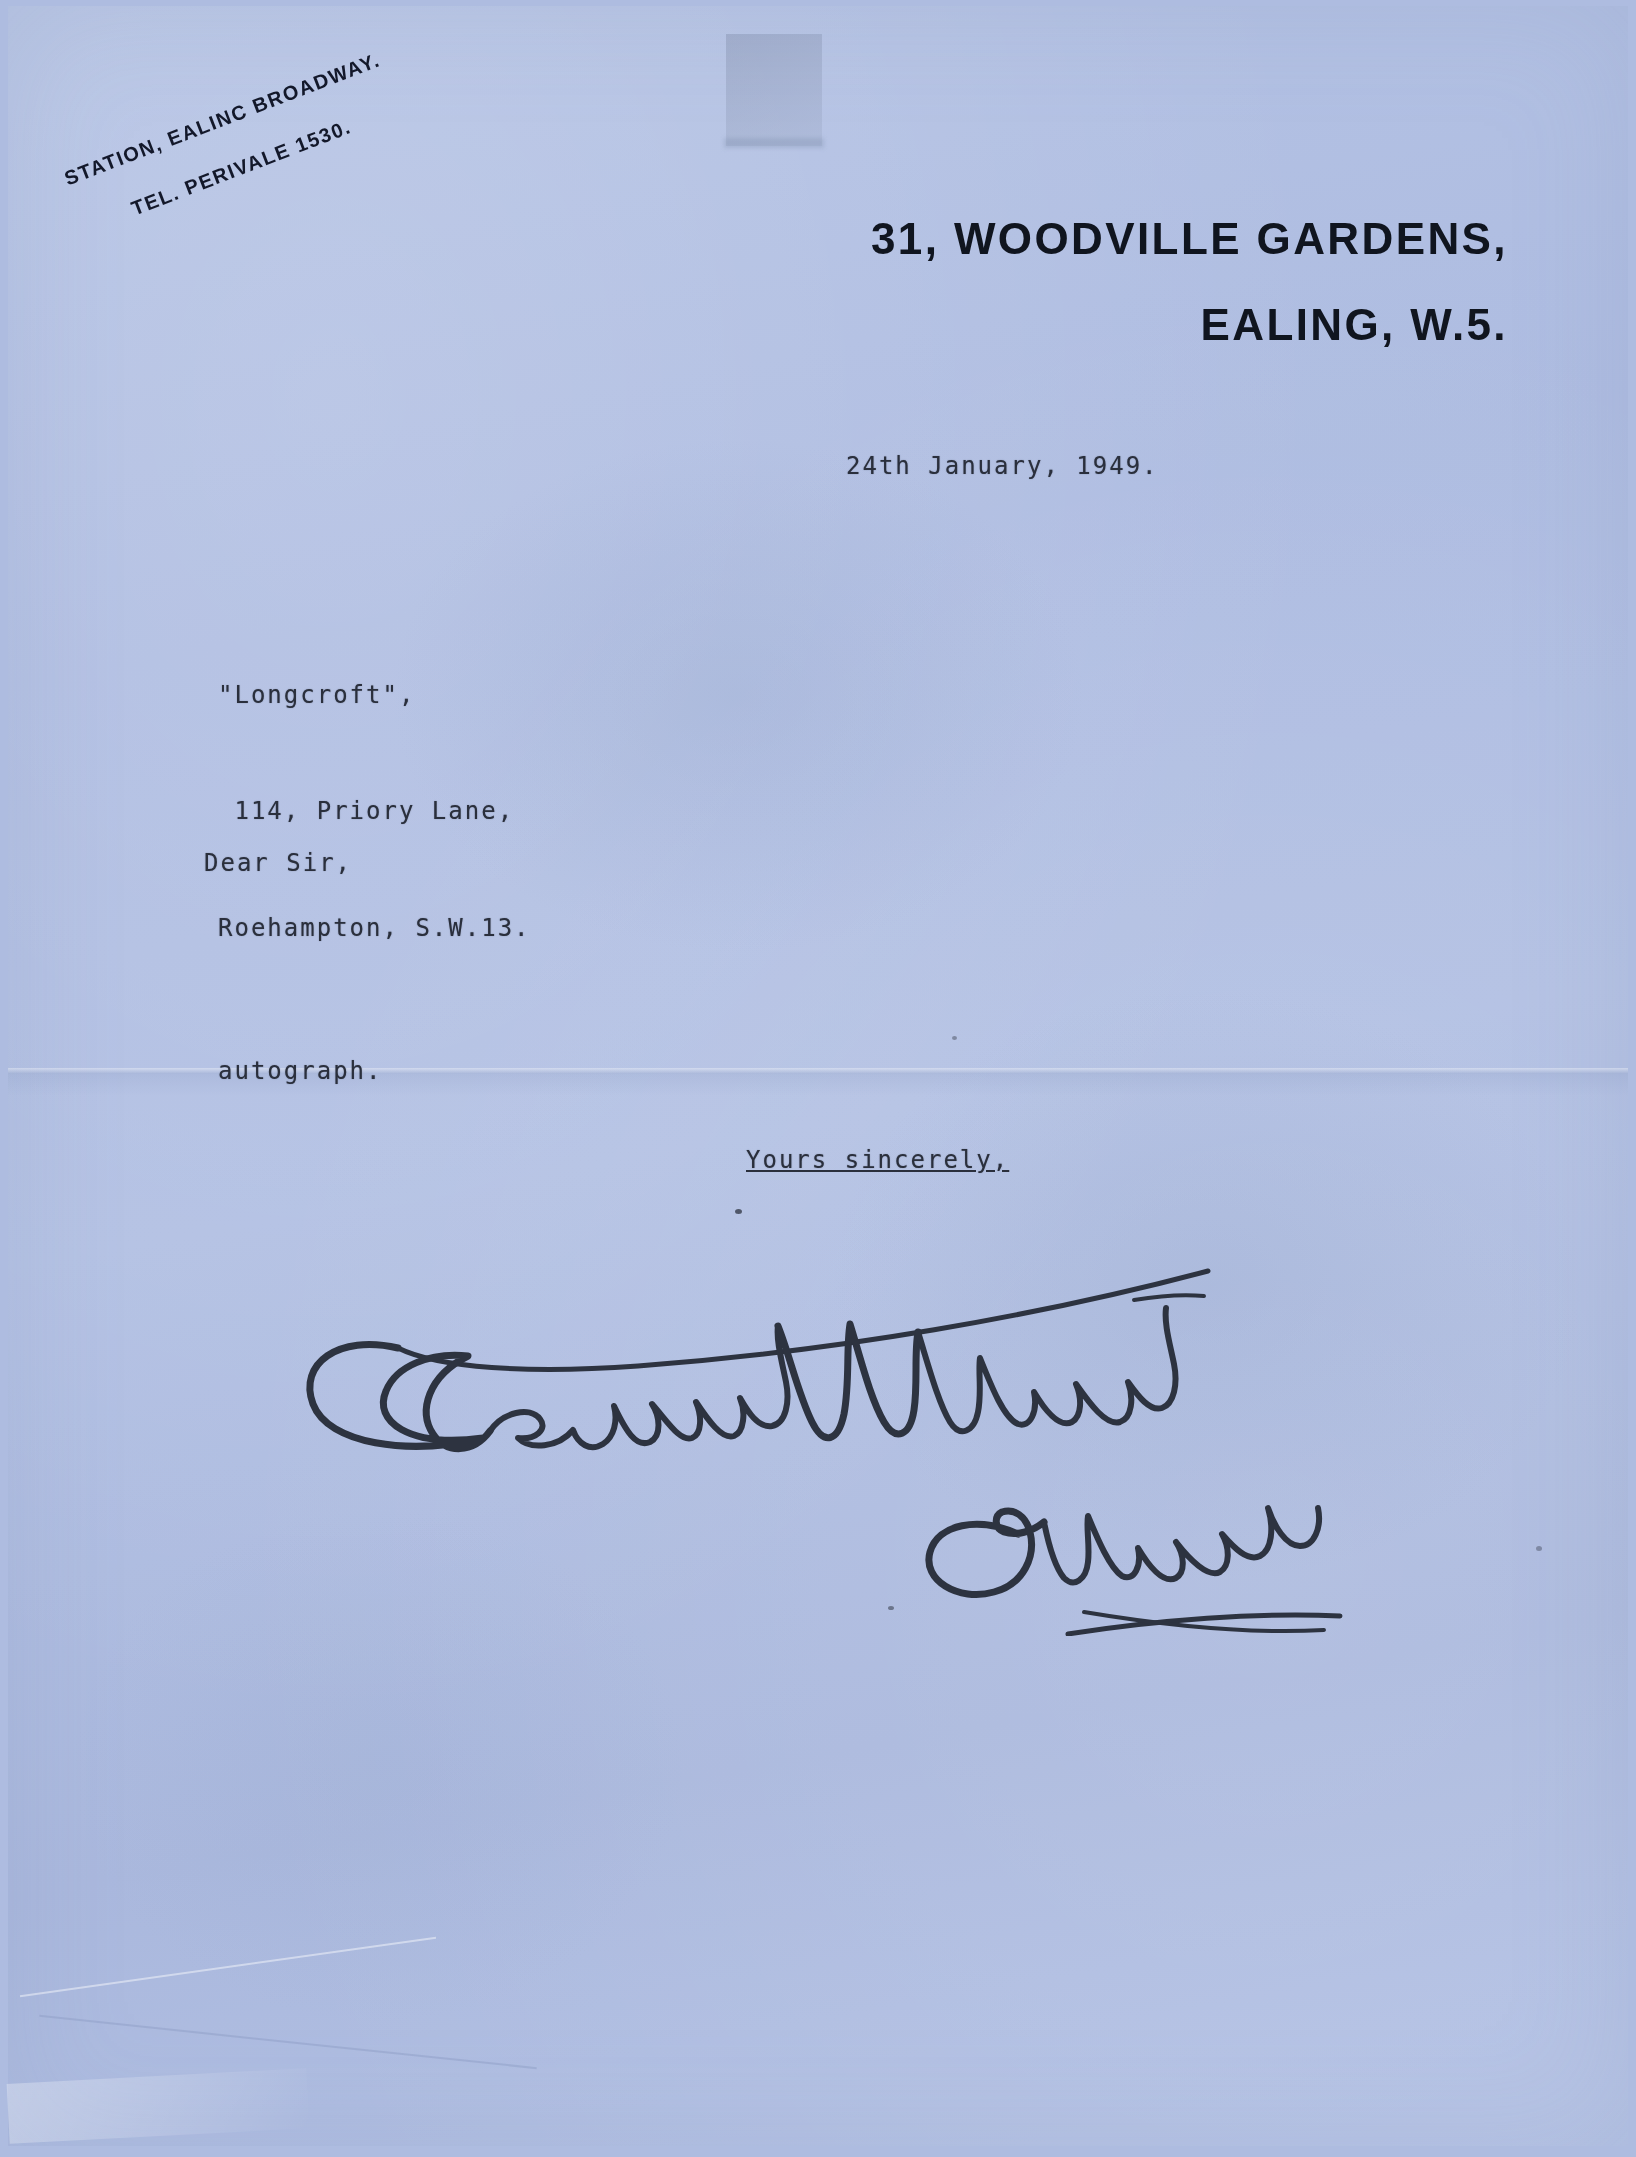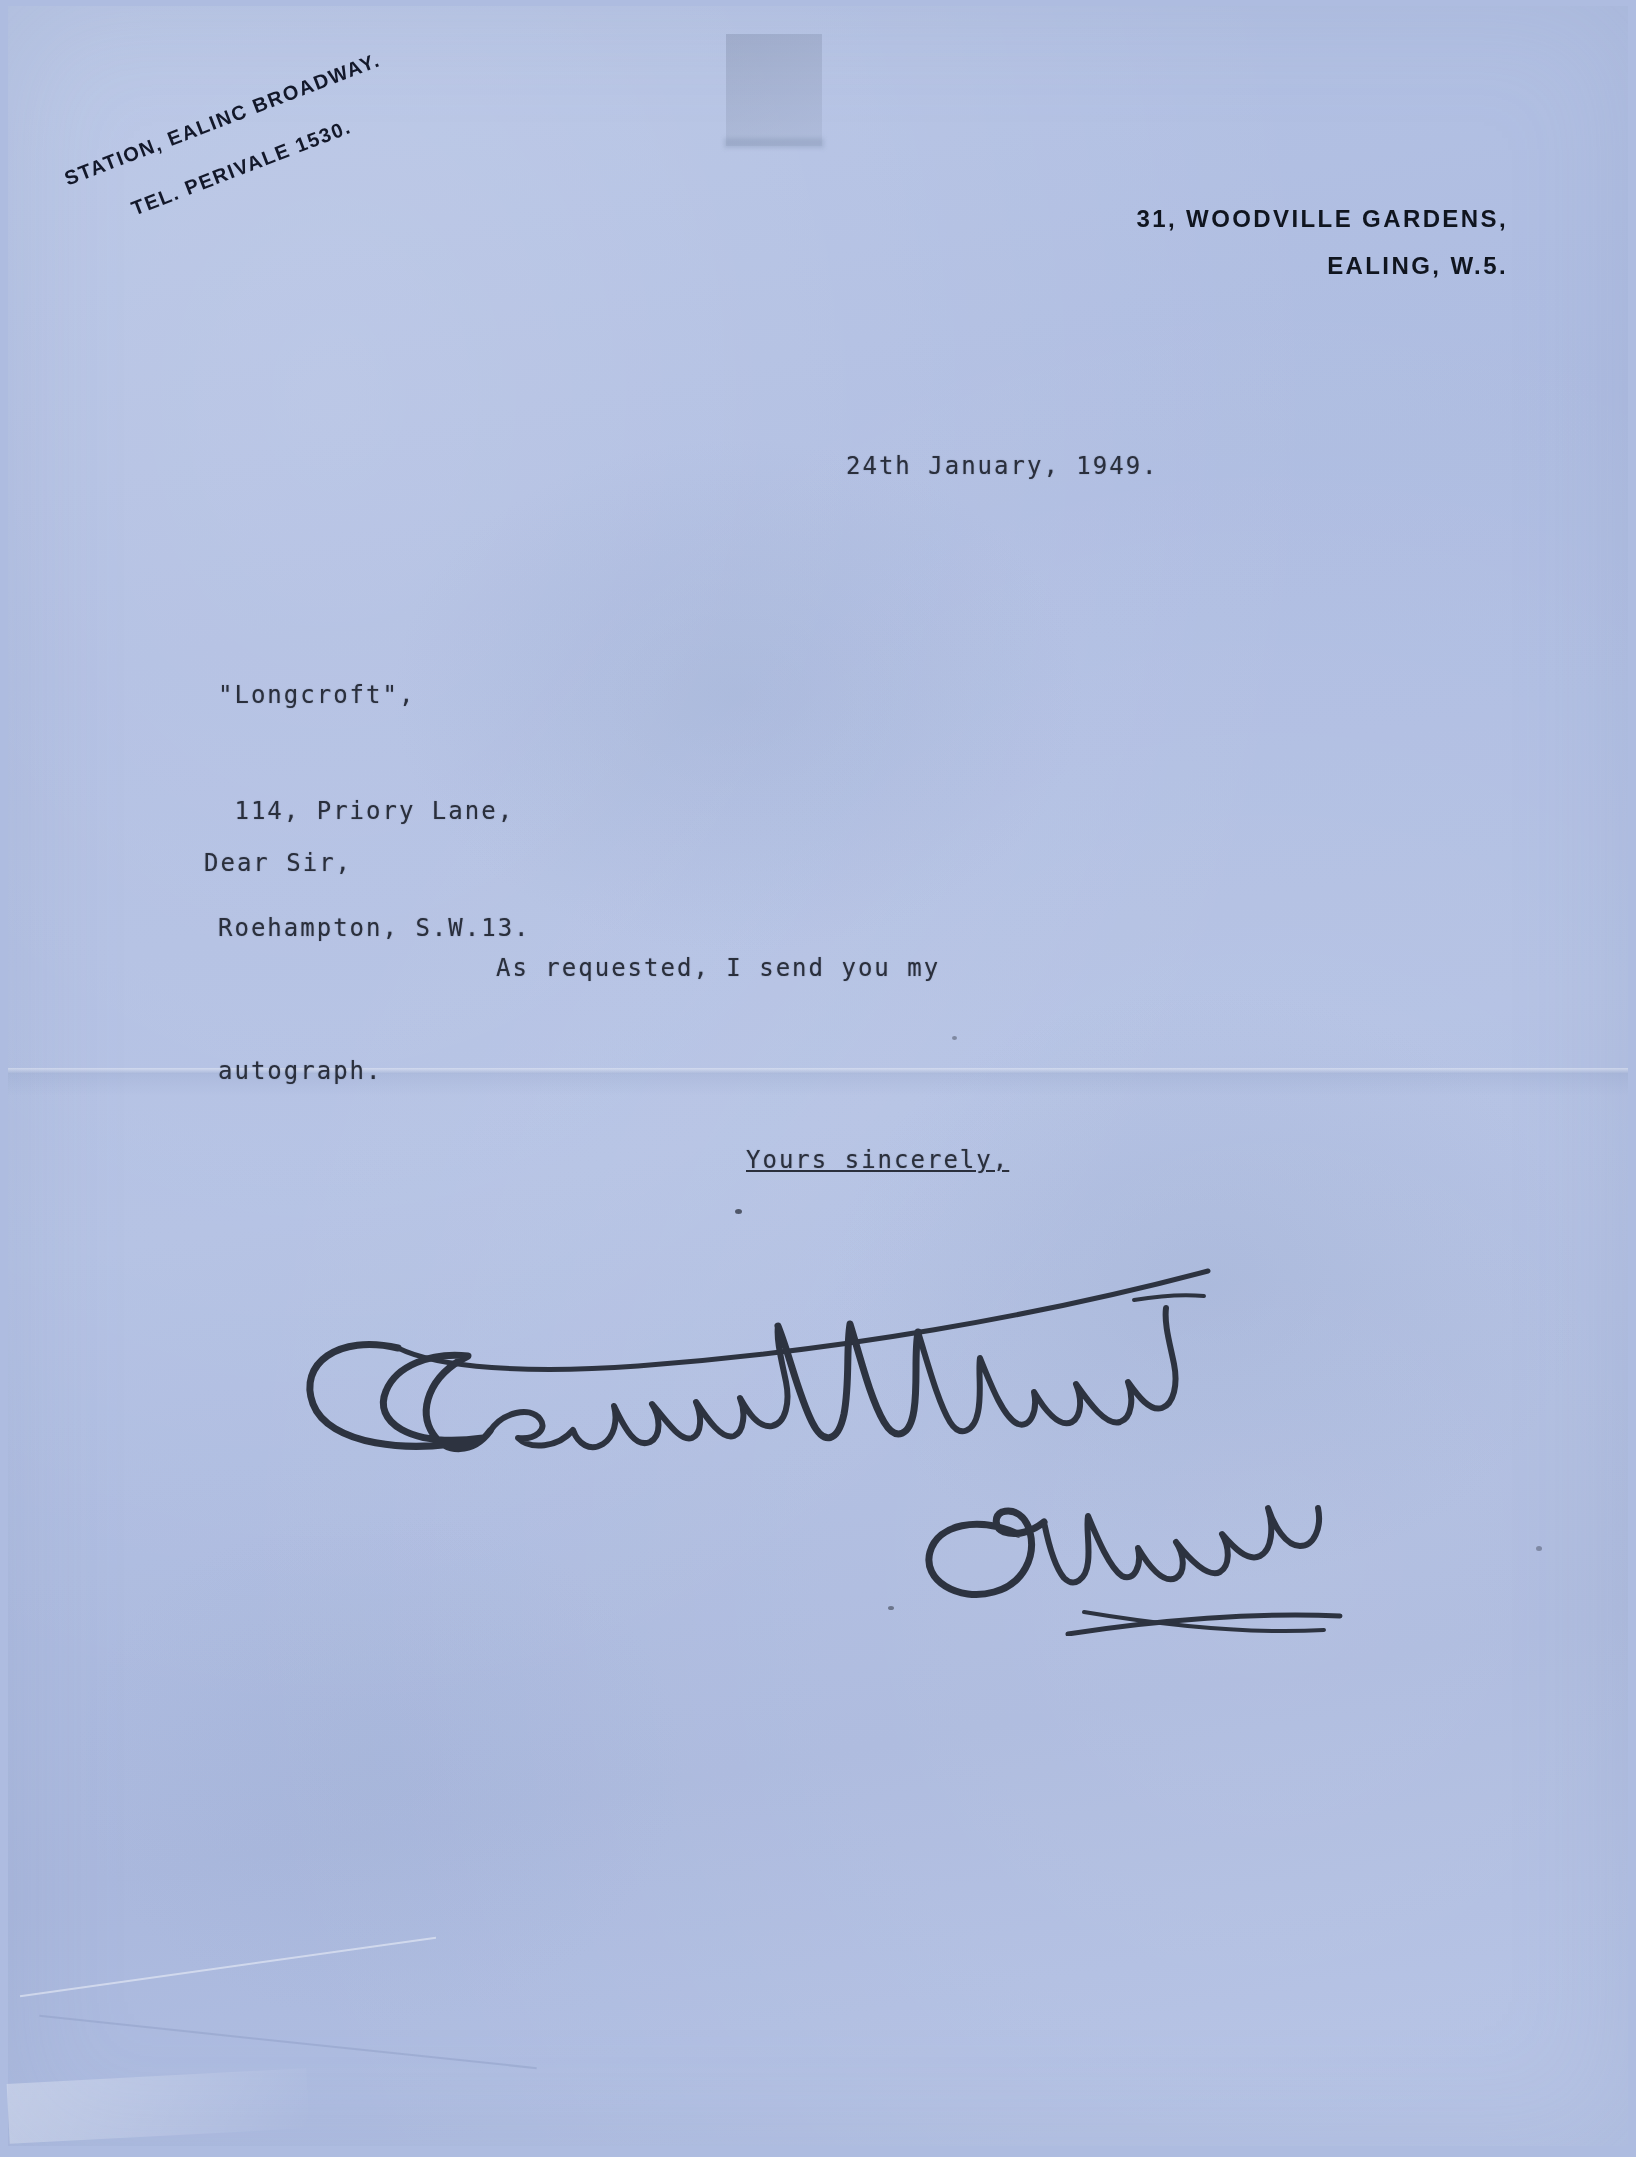--- a/index.html
+++ b/index.html
@@ -118,21 +118,21 @@
 
   
   .printed-addr {
     position: absolute;
     right: 120px;
     top: 190px;
     text-align: right;
     color: #10151f;
     font-family: "Liberation Sans", sans-serif;
     font-weight: bold;
-    font-size: 24px;
+    font-size: 44px;
     letter-spacing: 2.4px;
     line-height: 1.95;
   }
 
   .corner-stamp {
     position: absolute;
     left: 74px;
     top: 70px;
     width: 400px;
     height: 220px;
@@ -222,21 +222,20 @@
     <div class="typed date">24th January, 1949.</div>
 
     <div class="typed recipient">
       <div>"Longcroft",</div>
       <div> 114, Priory Lane,</div>
       <div>Roehampton, S.W.13.</div>
     </div>
 
     <div class="typed salutation">Dear Sir,</div>
 
-    <div class="typed para1">As requested, I send you my</div>
     <div class="typed para2">autograph.</div>
 
     <div class="typed closing">Yours sincerely,</div>
 
     <svg class="signature" viewBox="0 0 1100 420" aria-hidden="true">
 
       <path class="sig-ink" stroke-width="5" d="M 930 55 C 760 100, 560 135, 360 150 C 250 158, 160 152, 120 132"></path>
 
       <path class="sig-ink" stroke-width="7" d="M 120 132 C 60 118, 20 148, 35 188 C 50 228, 130 240, 205 222 C 130 232, 95 205, 108 175 C 118 150, 152 136, 190 140 C 150 160, 140 195, 155 218 C 168 238, 195 238, 212 215"></path>
 

